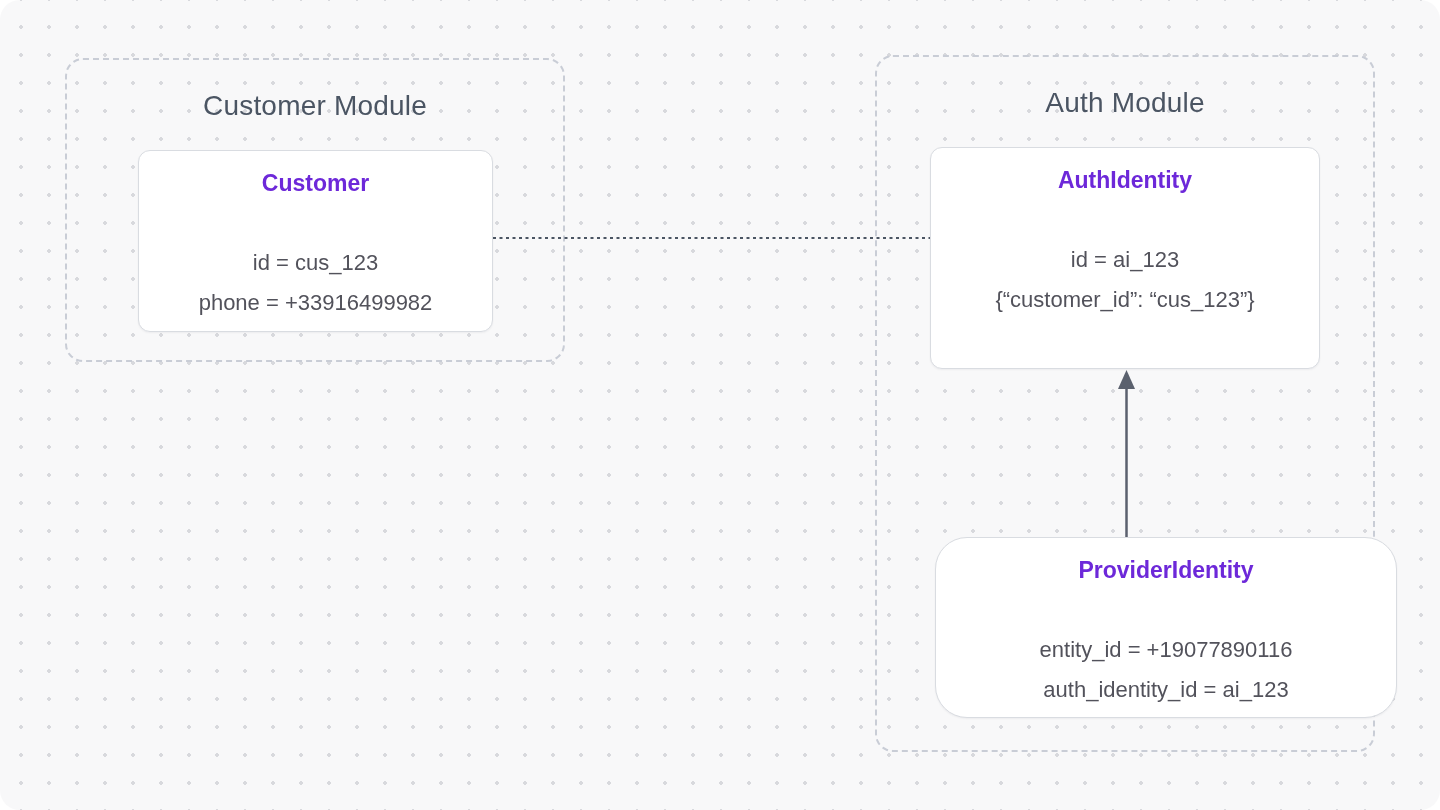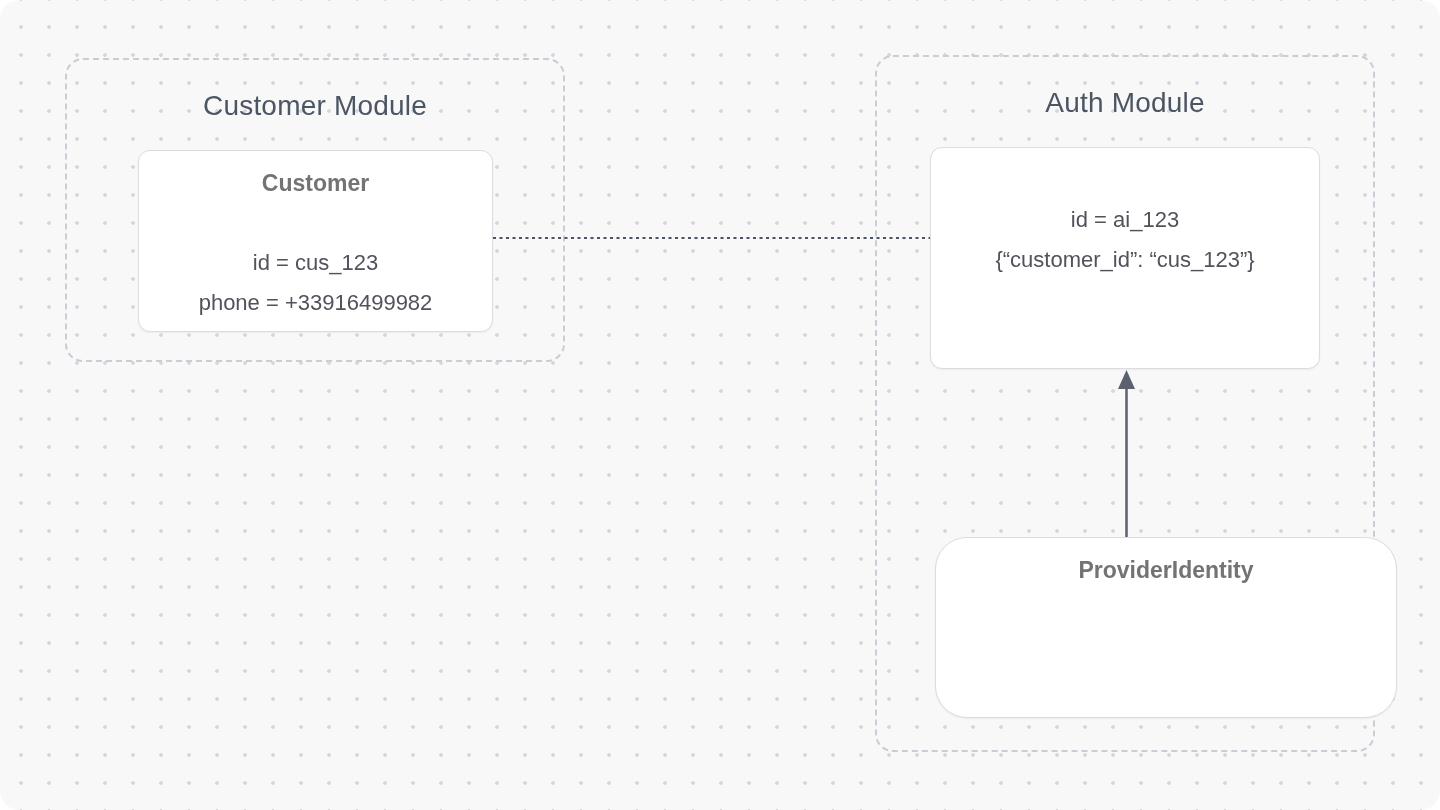--- a/index.html
+++ b/index.html
@@ -52,21 +52,21 @@
     text-align: center;
     padding-top: 12px;
   }
   #card-customer          { left: 138px; top: 150px; width: 355px; height: 182px; }
   #card-auth-identity     { left: 930px; top: 147px; width: 390px; height: 222px; }
   #card-provider-identity { left: 935px; top: 537px; width: 462px; height: 181px; border-radius: 32px; }
   .card-title {
     font-size: 23px;
     line-height: 40px;
     font-weight: 600;
-    color: #737373;
+    color: #6d28d9;
   }
   .card-fields {
     margin-top: 40px;
   }
   .card-field {
     font-size: 22px;
     line-height: 40px;
     color: #52525b;
     text-align: center;
   }
@@ -98,24 +98,29 @@
 
     <div class="card" id="card-customer">
       <div class="card-title">Customer</div>
       <div class="card-fields">
         <div class="card-field">id = cus_123</div>
         <div class="card-field">phone = +33916499982</div>
       </div>
     </div>
 
     <div class="card" id="card-auth-identity">
+      <div class="card-title">AuthIdentity</div>
       <div class="card-fields">
         <div class="card-field">id = ai_123</div>
         <div class="card-field">{“customer_id”: “cus_123”}</div>
       </div>
     </div>
 
     <div class="card" id="card-provider-identity">
       <div class="card-title">ProviderIdentity</div>
+      <div class="card-fields">
+        <div class="card-field">entity_id = +19077890116</div>
+        <div class="card-field">auth_identity_id = ai_123</div>
+      </div>
     </div>
 
   </div>
 </div>
 
 </body></html>

